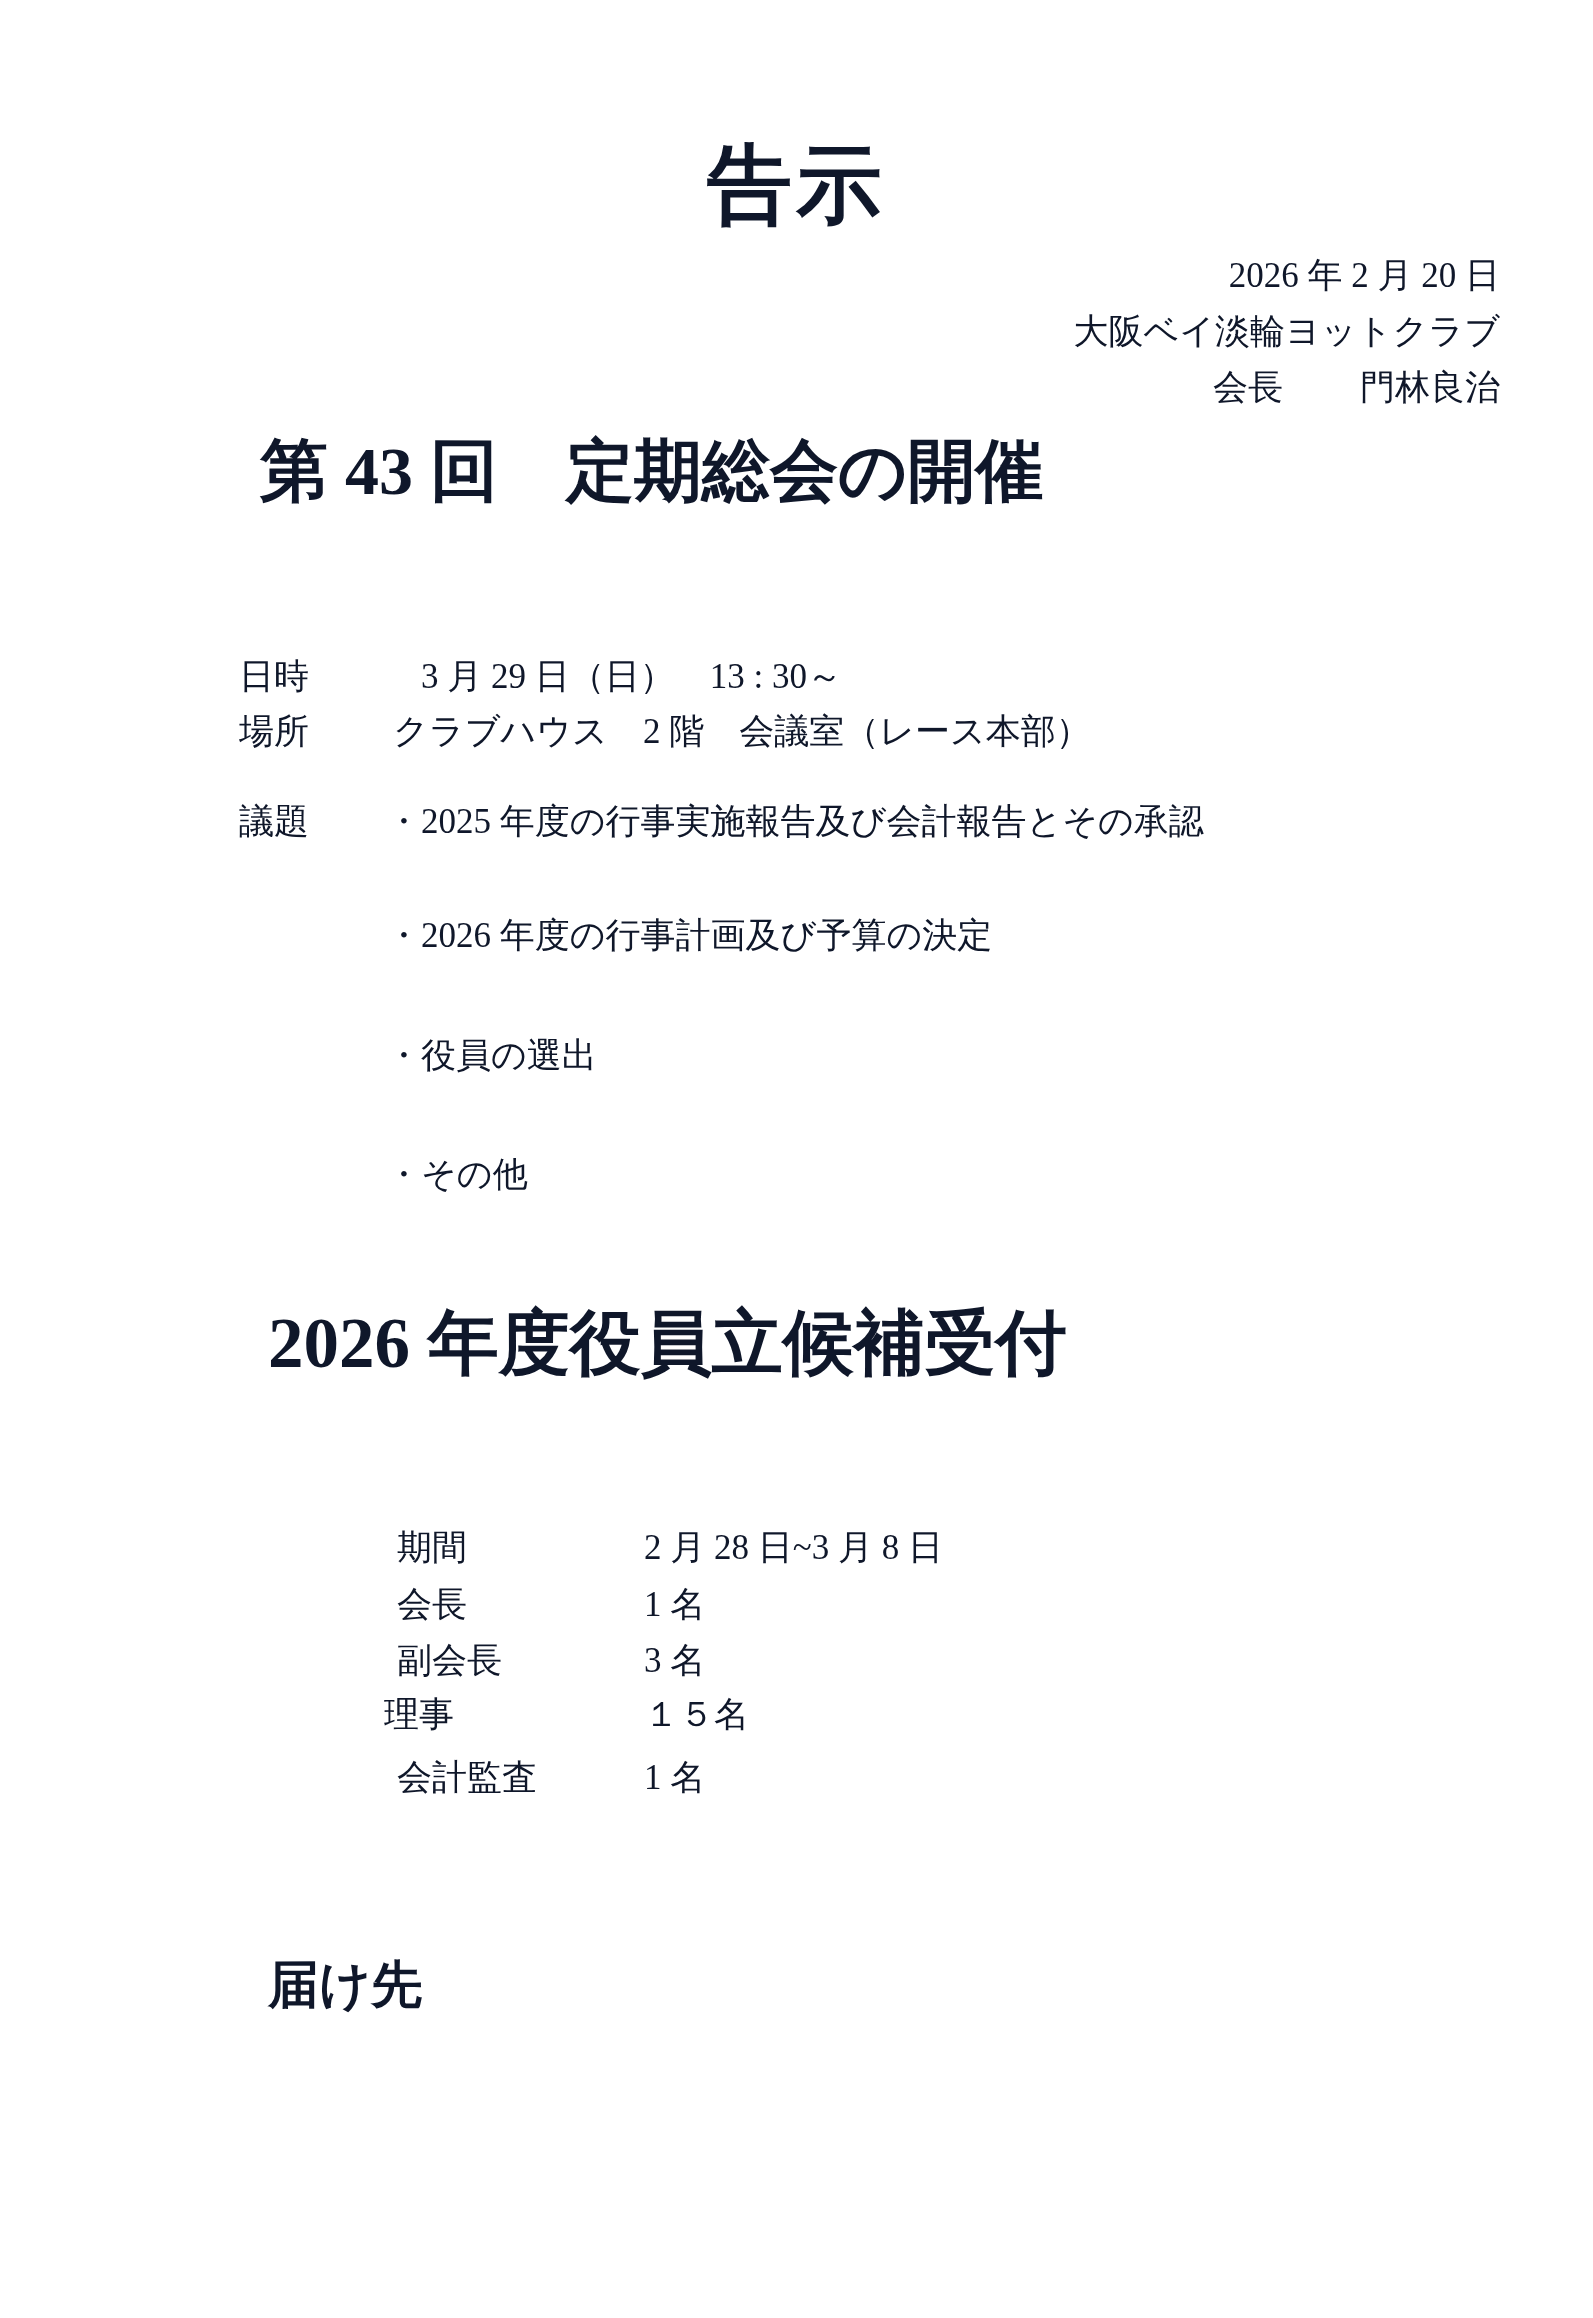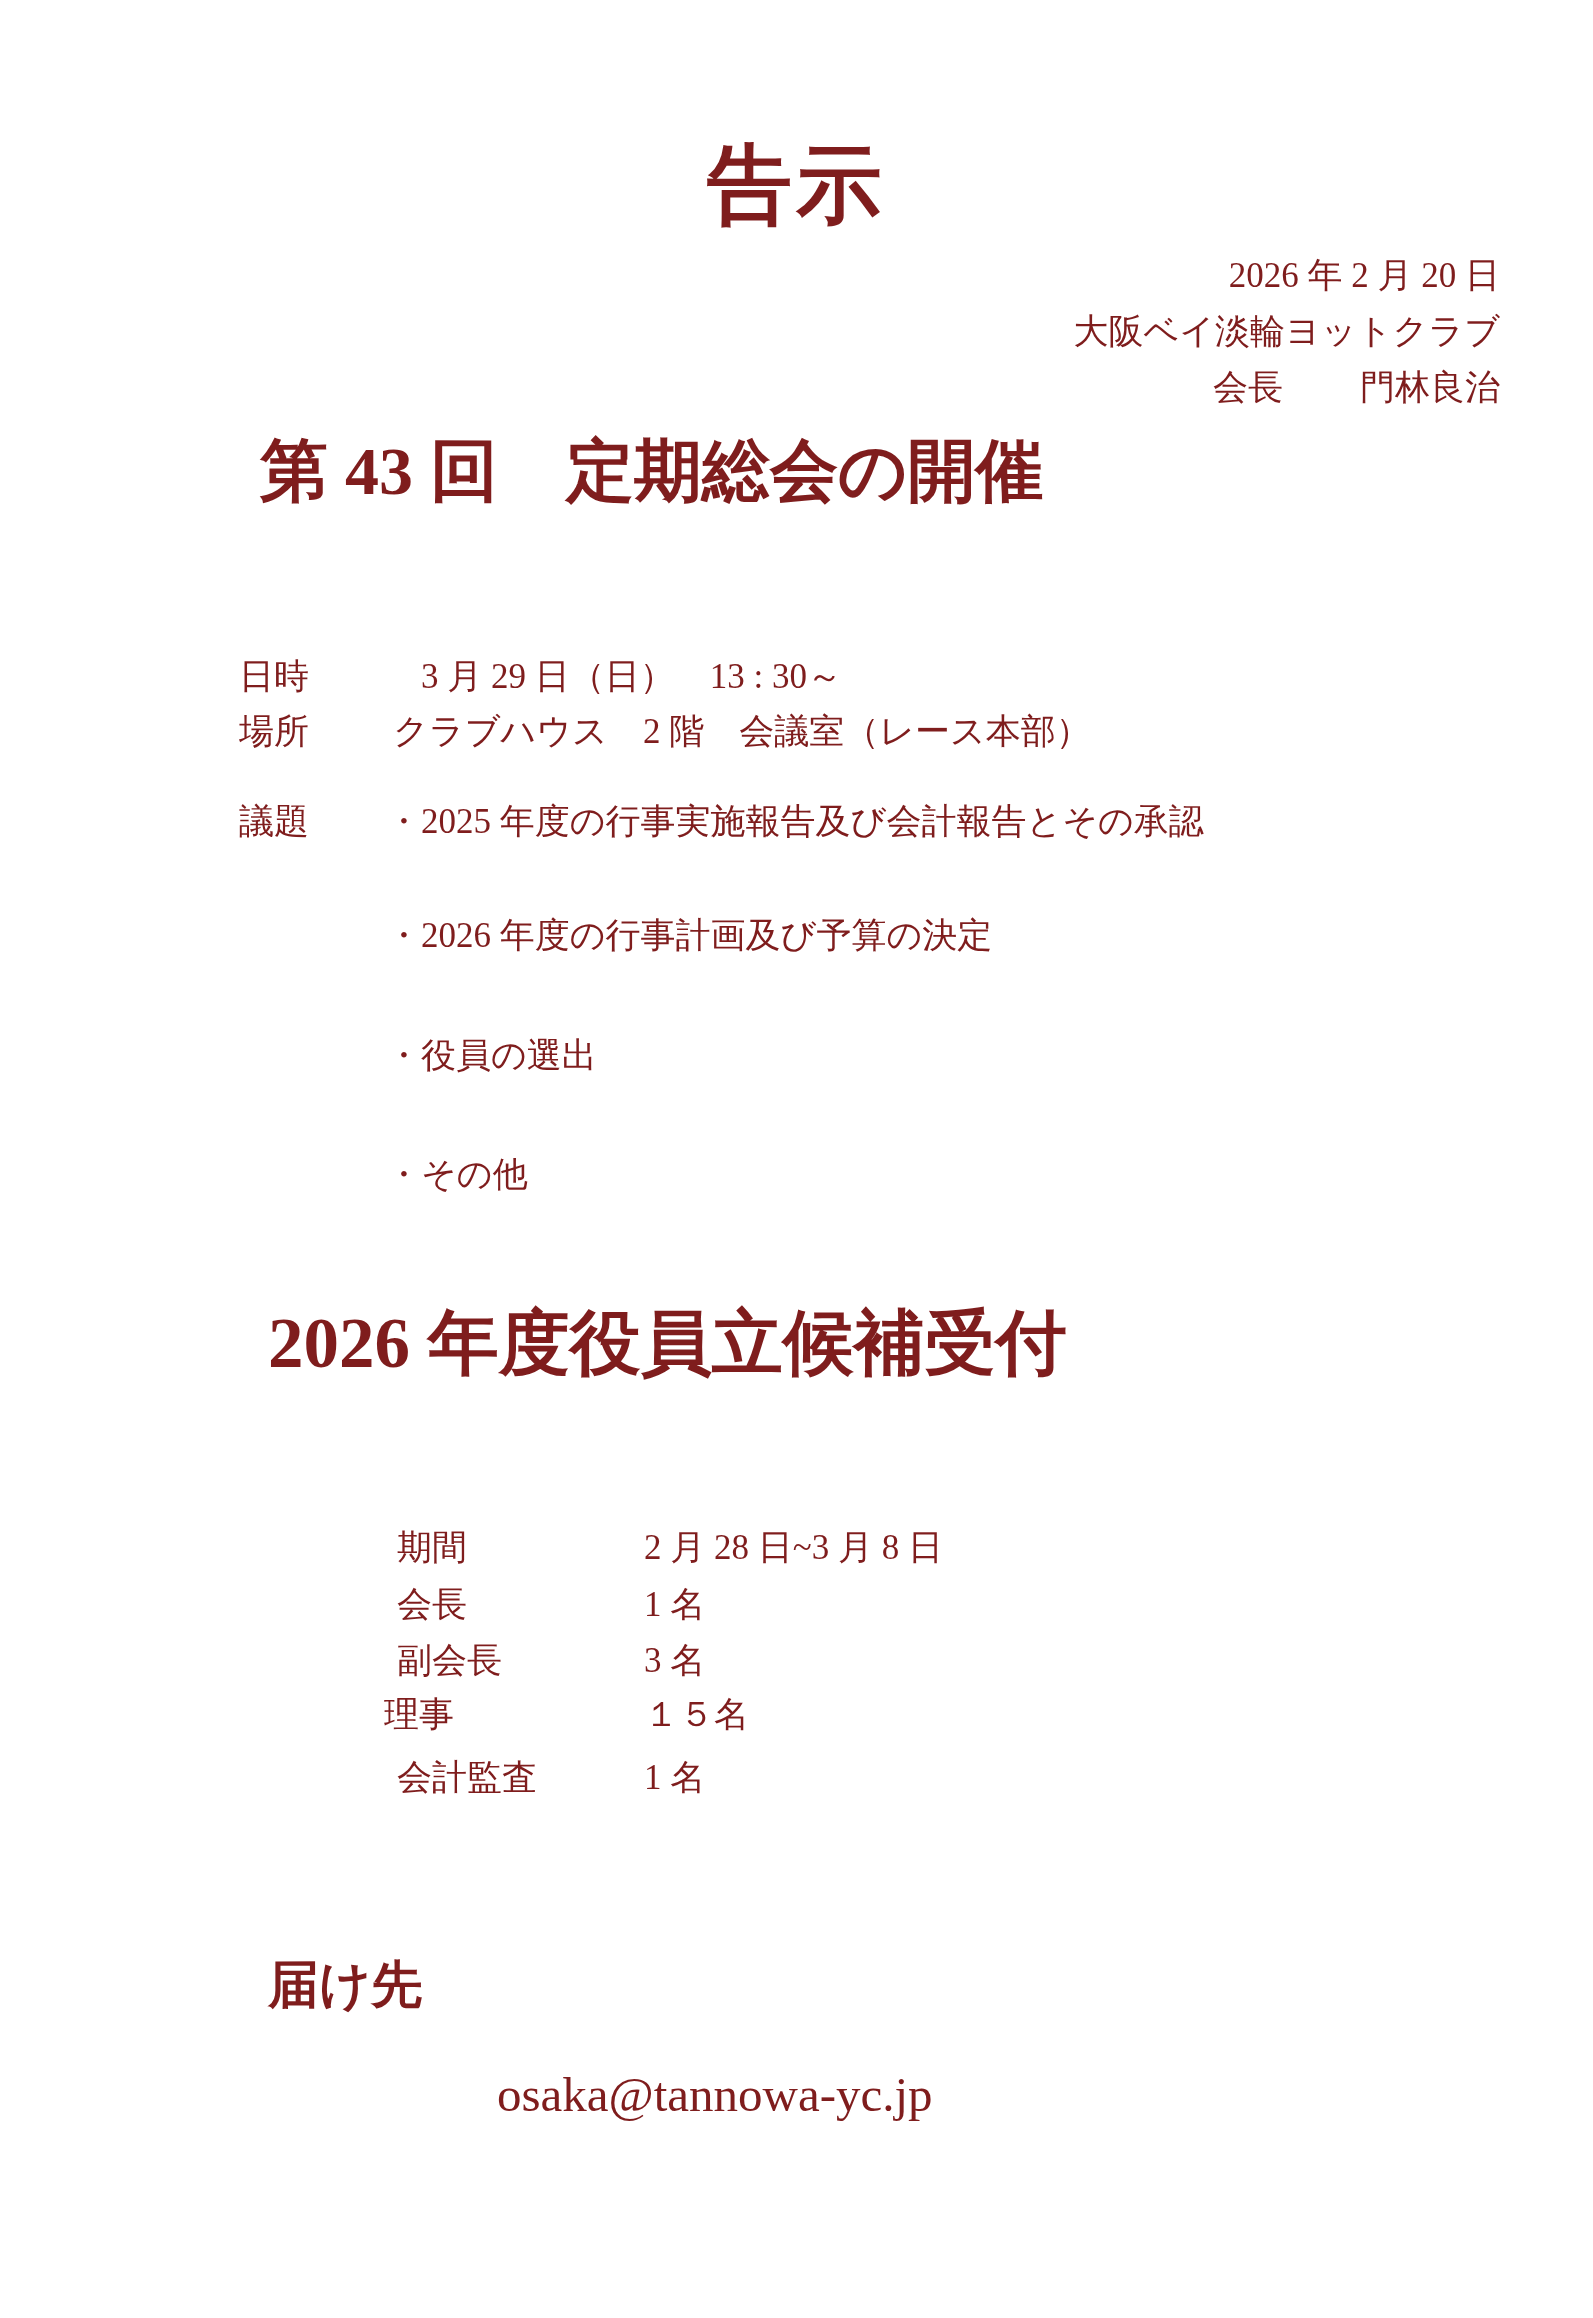--- a/index.html
+++ b/index.html
@@ -5,21 +5,21 @@
   html, body {
     margin: 0;
     padding: 0;
     background: #ffffff;
   }
   .page {
     position: relative;
     width: 1593px;
     height: 2319px;
     background: #ffffff;
-    color: #7f1d1d;
+    color: #0f172a;
     font-family: "Liberation Serif", "DejaVu Serif", serif;
     overflow: hidden;
   }
   .abs { position: absolute; }
 
   .doc-title {
     top: 143px;
     left: 0;
     width: 1593px;
     text-align: center;
@@ -127,16 +127,15 @@
   <div class="abs body-label" style="top:1641px; left:397px;">副会長</div>
   <div class="abs body-value" style="top:1641px; left:644px;">3 名</div>
 
   <div class="abs body-label" style="top:1695px; left:384px;">理事</div>
   <div class="abs body-value" style="top:1695px; left:644px;">１５名</div>
 
   <div class="abs body-label" style="top:1758px; left:397px;">会計監査</div>
   <div class="abs body-value" style="top:1758px; left:644px;">1 名</div>
 
   <div class="abs submit-label">届け先</div>
-  <div class="abs email">osaka@tannowa-yc.jp</div>
 
 </div>
 
 
 </body></html>

